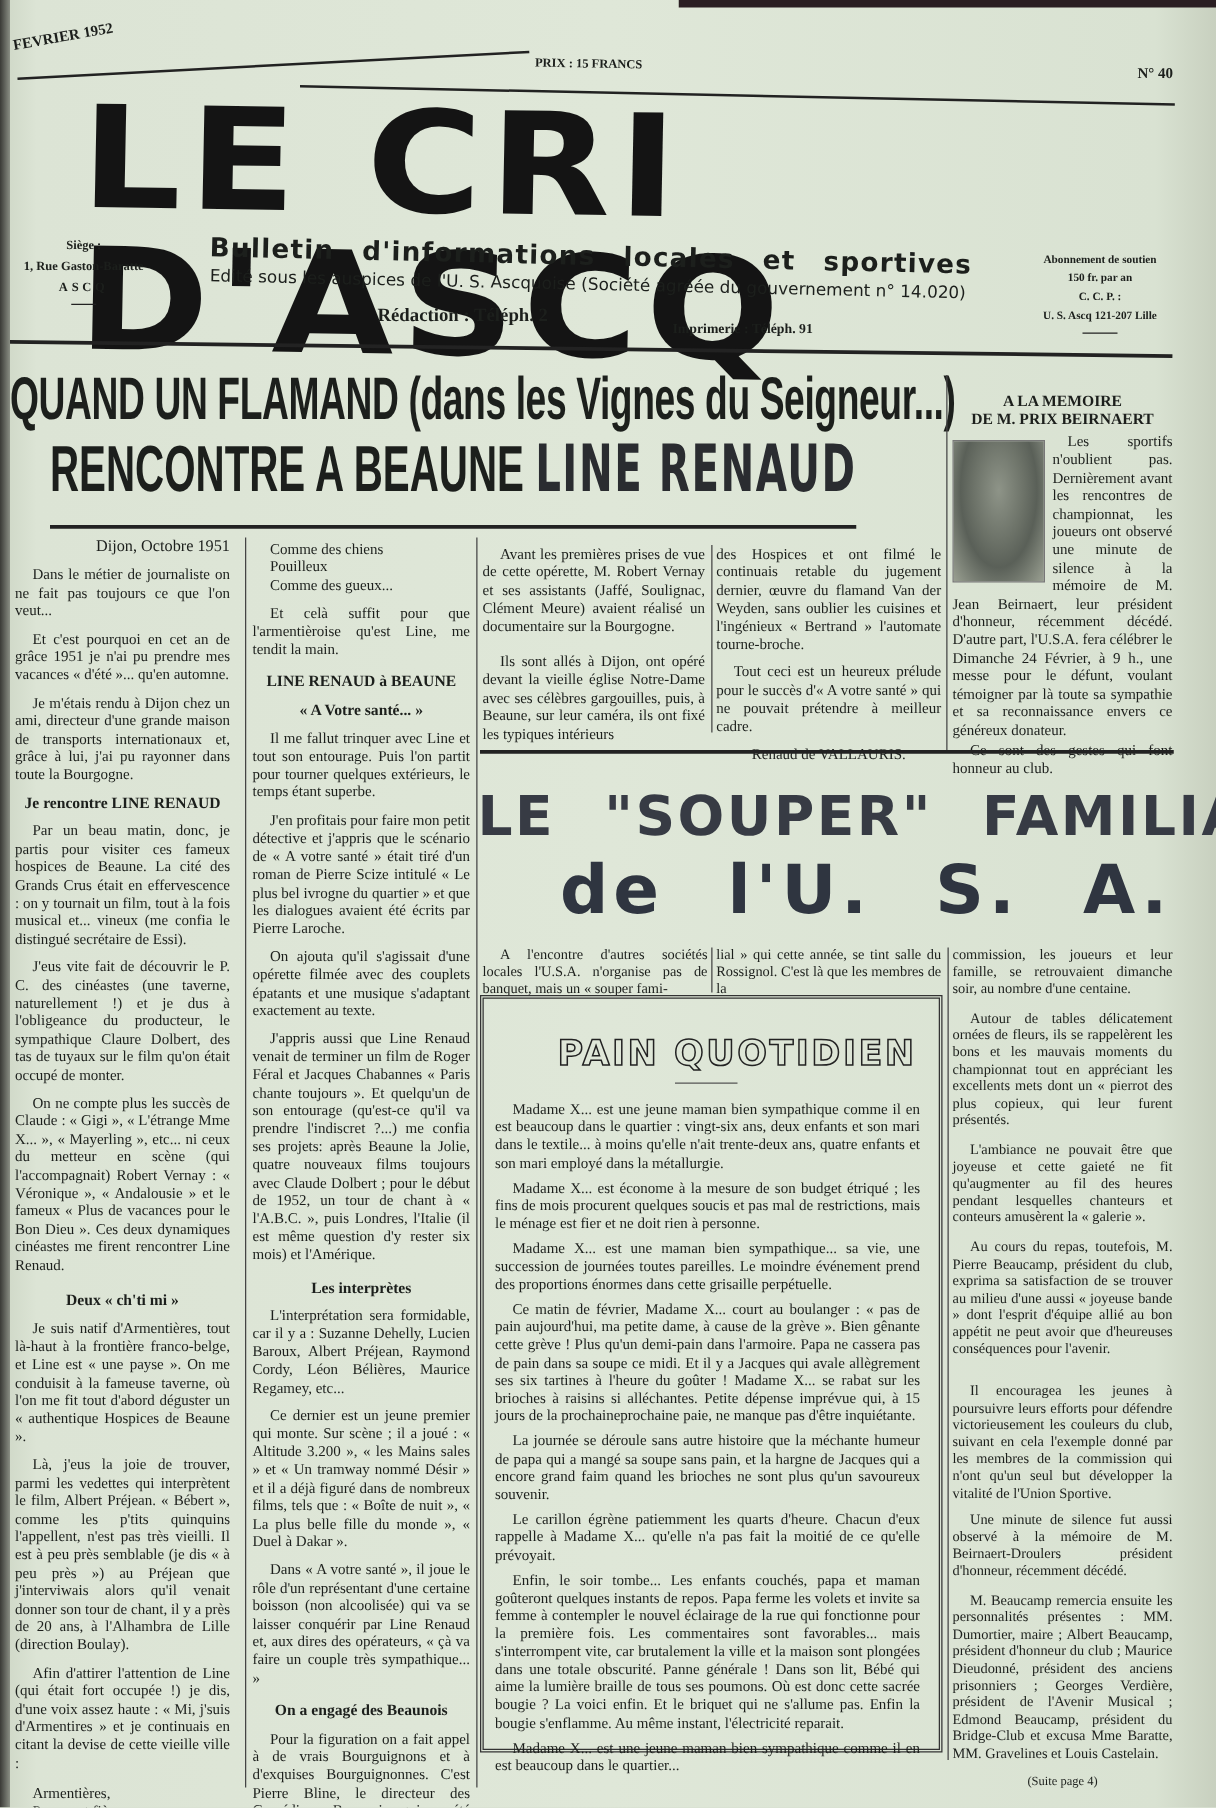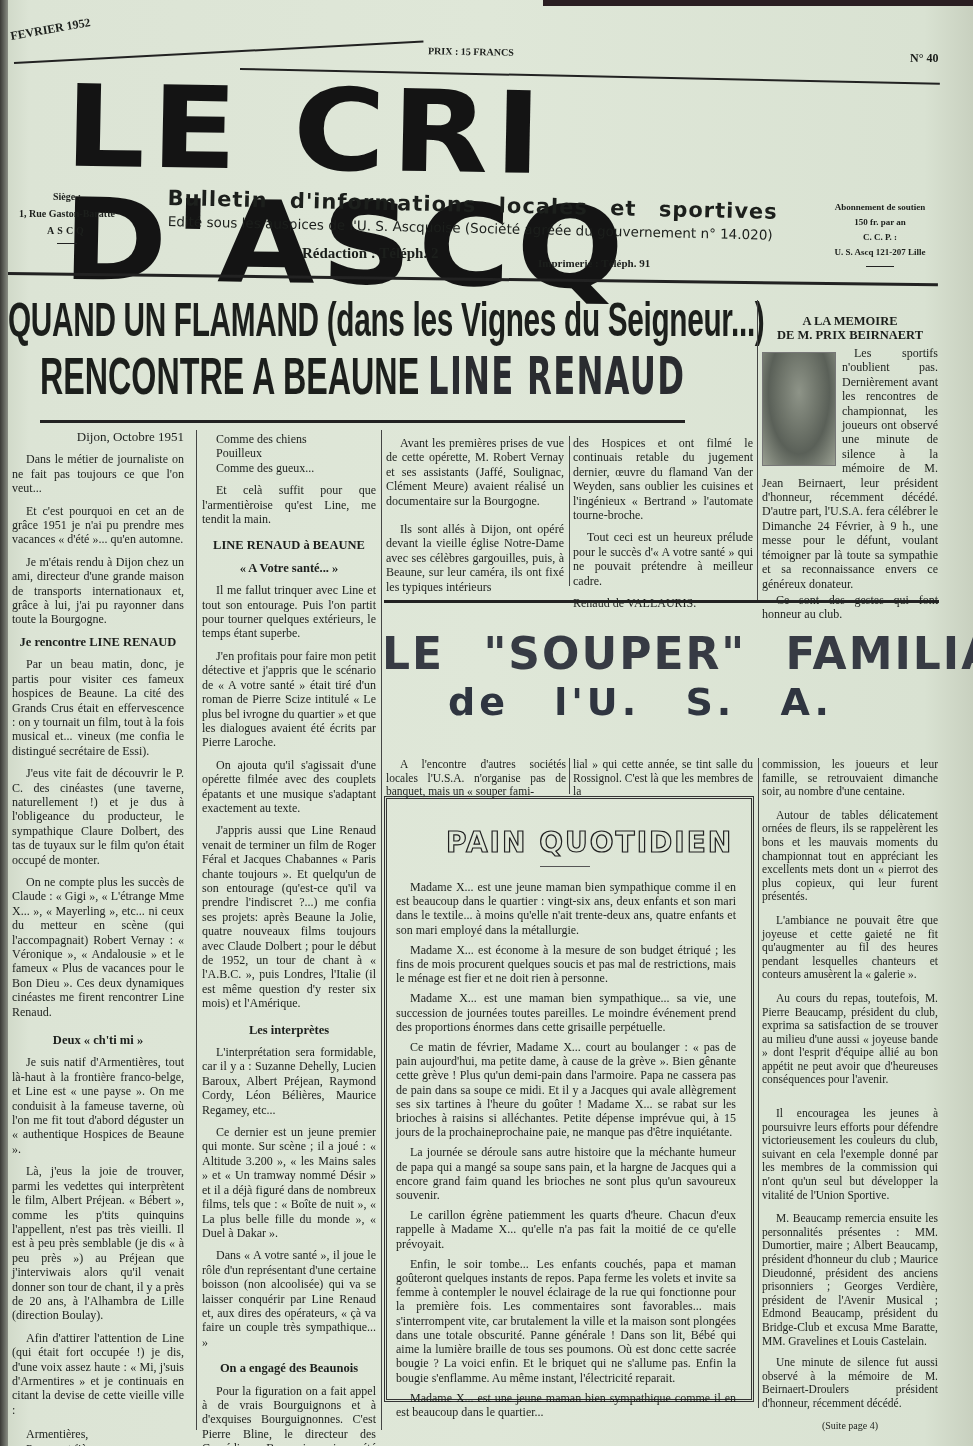--- a/index.html
+++ b/index.html
@@ -32,21 +32,21 @@
   .col p{margin:0 0 8px 0;text-indent:14px;}
   .col h4{margin:6px 0 8px 0;text-align:center;font-size:12.5px;font-weight:bold;}
   .col .verse{margin:0 0 8px 40px;text-indent:0;text-align:left;}
   .vline{position:absolute;width:1px;background:#444;}
   .memorial h3{margin:0;font-size:12.5px;text-align:center;font-weight:bold;line-height:14px;}
   .photo{float:left;width:72px;height:112px;margin:6px 6px 2px 0;
          background:radial-gradient(ellipse at 50% 35%,#8e9488 0%,#6c7268 40%,#5a6058 60%,#9aa092 100%);
          border:1px solid #777;}
   .souper1{left:382px;top:628px;font-family:"DejaVu Sans",sans-serif;font-weight:bold;font-size:44px;
            color:#373b44;white-space:nowrap;letter-spacing:2px;word-spacing:22px;}
-  .souper2{left:448px;top:680px;font-family:"DejaVu Sans",sans-serif;font-weight:bold;font-size:38px;
+  .souper2{left:448px;top:680px;font-family:"DejaVu Sans",sans-serif;font-weight:bold;font-size:54px;
            color:#2f3540;white-space:nowrap;letter-spacing:4px;word-spacing:28px;}
   .painbox{position:absolute;left:384px;top:796px;width:364px;height:600px;border:3px double #333;}
   .paintitle{position:absolute;left:446px;top:826px;font-family:"DejaVu Sans",sans-serif;font-weight:bold;
              font-size:28px;letter-spacing:2px;color:transparent;-webkit-text-stroke:1.2px #222;}
   .pain{left:396px;top:880px;width:340px;font-size:12px;line-height:14.2px;}
   .pain p{margin:0 0 6px 0;}
   .suite{font-size:10px;text-align:center;text-indent:0 !important;}
 </style>
 </head>
 <body>
@@ -132,21 +132,21 @@
   <div class="vline" style="left:381px;top:430px;height:1000px;"></div>
 
   <div class="col" style="left:386px;top:436px;width:178px;">
     <p>Avant les premières prises de vue de cette opérette, M. Robert Vernay et ses assistants (Jaffé, Soulignac, Clément Meure) avaient réalisé un documentaire sur la Bourgogne.</p>
     <p style="margin-top:14px;">Ils sont allés à Dijon, ont opéré devant la vieille église Notre-Dame avec ses célèbres gargouilles, puis, à Beaune, sur leur caméra, ils ont fixé les typiques intérieurs</p>
   </div>
   <div class="vline" style="left:569px;top:436px;height:150px;"></div>
   <div class="col" style="left:573px;top:436px;width:180px;">
     <p style="text-indent:0;">des Hospices et ont filmé le continuais retable du jugement dernier, œuvre du flamand Van der Weyden, sans oublier les cuisines et l'ingénieux « Bertrand » l'automate tourne-broche.</p>
     <p>Tout ceci est un heureux prélude pour le succès d'« A votre santé » qui ne pouvait prétendre à meilleur cadre.</p>
-    <div style="margin-top:6px;">Renaud de VALLAURIS.</div>
+    <div style="text-align:center;margin-top:6px;">Renaud de VALLAURIS.</div>
   </div>
   <div class="vline" style="left:757px;top:300px;height:300px;"></div>
 
   <div class="col memorial" style="left:762px;top:314px;width:176px;">
     <h3>A LA MEMOIRE</h3>
     <h3 style="margin-bottom:4px;">DE M. PRIX BEIRNAERT</h3>
     <div style="text-indent:12px;">
       <div class="photo"></div>
       <span>Les sportifs n'oublient pas. Dernièrement avant les rencontres de championnat, les joueurs ont observé une minute de silence à la mémoire de M. Jean Beirnaert, leur président d'honneur, récemment décédé. D'autre part, l'U.S.A. fera célébrer le Dimanche 24 Février, à 9 h., une messe pour le défunt, voulant témoigner par là toute sa sympathie et sa reconnaissance envers ce généreux donateur.</span>
     </div>
@@ -166,22 +166,22 @@
     <p style="text-indent:0;">lial » qui cette année, se tint salle du Rossignol. C'est là que les membres de la</p>
   </div>
   <div class="vline" style="left:758px;top:758px;height:650px;"></div>
 
   <div class="col" style="left:762px;top:758px;width:176px;font-size:11.5px;line-height:13.6px;">
     <p style="text-indent:0;">commission, les joueurs et leur famille, se retrouvaient dimanche soir, au nombre d'une centaine.</p>
     <p style="margin-top:10px;">Autour de tables délicatement ornées de fleurs, ils se rappelèrent les bons et les mauvais moments du championnat tout en appréciant les excellents mets dont un « pierrot des plus copieux, qui leur furent présentés.</p>
     <p style="margin-top:10px;">L'ambiance ne pouvait être que joyeuse et cette gaieté ne fit qu'augmenter au fil des heures pendant lesquelles chanteurs et conteurs amusèrent la « galerie ».</p>
     <p style="margin-top:10px;">Au cours du repas, toutefois, M. Pierre Beaucamp, président du club, exprima sa satisfaction de se trouver au milieu d'une aussi « joyeuse bande » dont l'esprit d'équipe allié au bon appétit ne peut avoir que d'heureuses conséquences pour l'avenir.</p>
     <p style="margin-top:20px;">Il encouragea les jeunes à poursuivre leurs efforts pour défendre victorieusement les couleurs du club, suivant en cela l'exemple donné par les membres de la commission qui n'ont qu'un seul but développer la vitalité de l'Union Sportive.</p>
+    <p>Une minute de silence fut aussi observé à la mémoire de M. Beirnaert-Droulers président d'honneur, récemment décédé.</p>
     <p style="margin-top:10px;">M. Beaucamp remercia ensuite les personnalités présentes : MM. Dumortier, maire ; Albert Beaucamp, président d'honneur du club ; Maurice Dieudonné, président des anciens prisonniers ; Georges Verdière, président de l'Avenir Musical ; Edmond Beaucamp, président du Bridge-Club et excusa Mme Baratte, MM. Gravelines et Louis Castelain.</p>
-    <p>Une minute de silence fut aussi observé à la mémoire de M. Beirnaert-Droulers président d'honneur, récemment décédé.</p>
     <p class="suite">(Suite page 4)</p>
   </div>
 
   <div class="painbox"></div>
   <div class="abs paintitle">PAIN QUOTIDIEN</div>
   <div style="position:absolute;left:540px;top:866px;width:50px;height:1px;background:#555;"></div>
   <div class="col pain">
     <p>Madame X... est une jeune maman bien sympathique comme il en est beaucoup dans le quartier : vingt-six ans, deux enfants et son mari dans le textile... à moins qu'elle n'ait trente-deux ans, quatre enfants et son mari employé dans la métallurgie.</p>
     <p>Madame X... est économe à la mesure de son budget étriqué ; les fins de mois procurent quelques soucis et pas mal de restrictions, mais le ménage est fier et ne doit rien à personne.</p>
     <p>Madame X... est une maman bien sympathique... sa vie, une succession de journées toutes pareilles. Le moindre événement prend des proportions énormes dans cette grisaille perpétuelle.</p>

